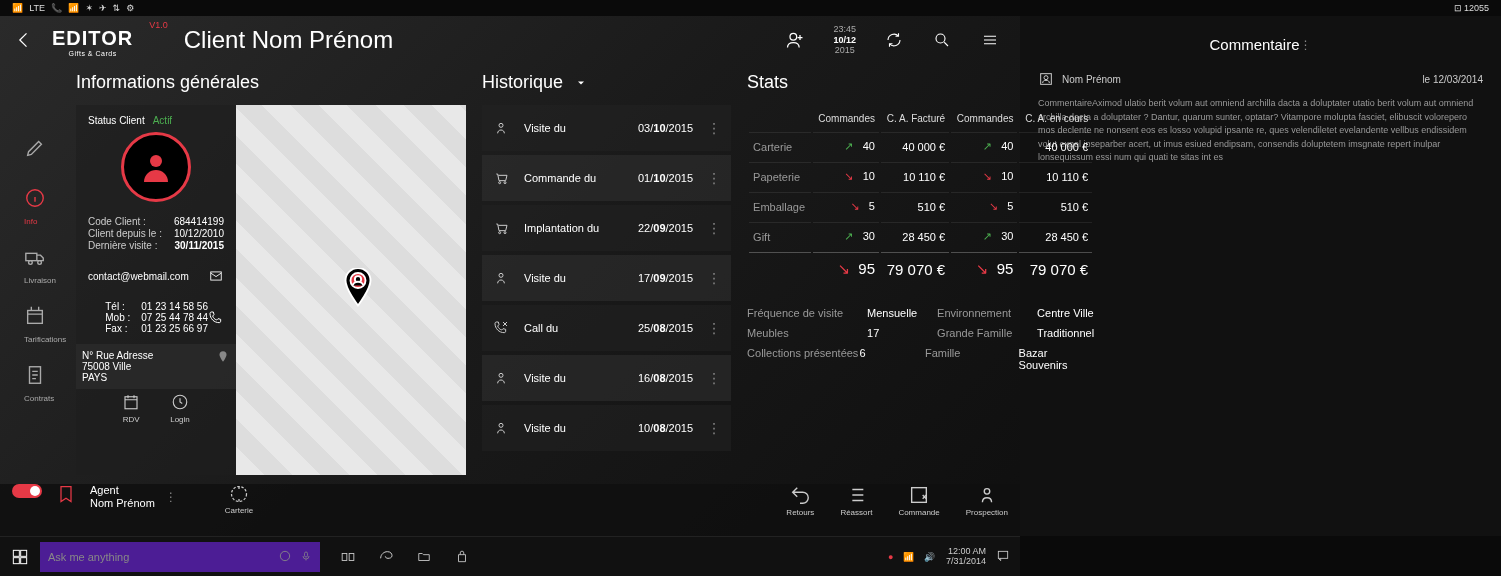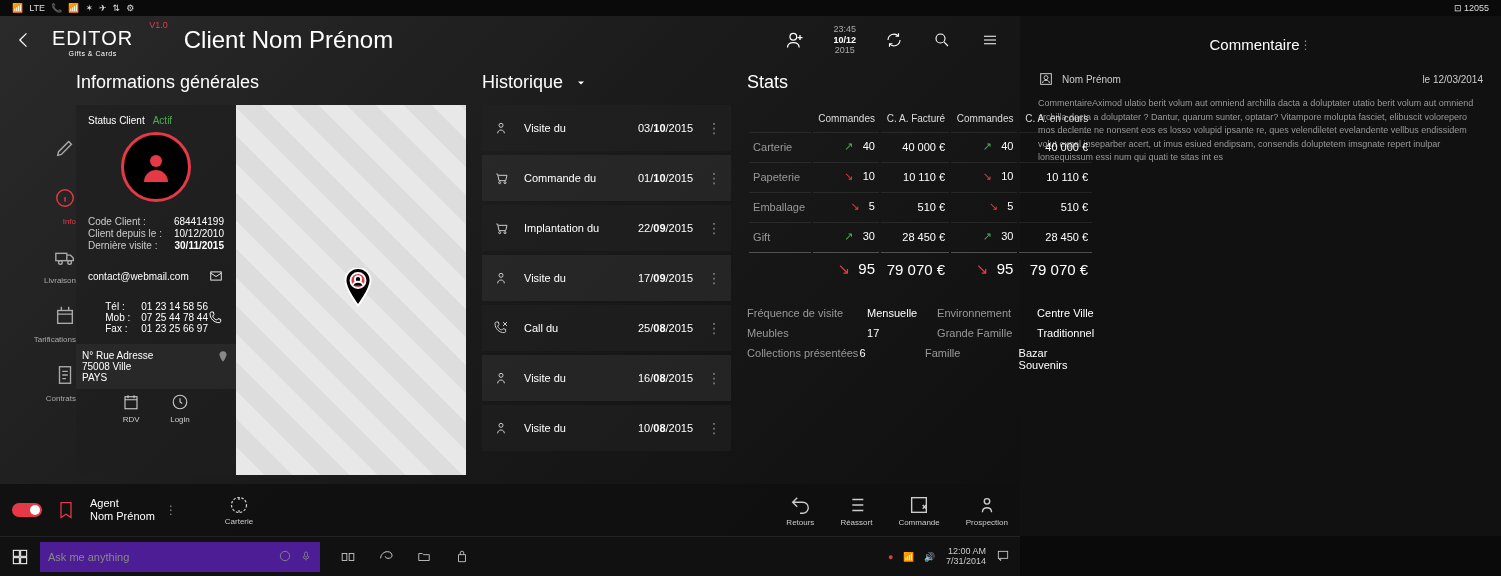--- a/index.html
+++ b/index.html
@@ -3,37 +3,37 @@
 <meta charset="utf-8">
 <style>
 *{box-sizing:border-box;margin:0;padding:0;font-family:"Segoe UI",Arial,sans-serif}
 body{background:#0a0a0a;color:#fff;width:1501px;height:576px;overflow:hidden;font-size:12px}
 .statusbar{height:16px;display:flex;justify-content:space-between;padding:0 12px;font-size:9px;color:#ddd;align-items:center}
 .statusbar .left span{margin-right:6px}
 .app{display:flex;height:520px}
 .main{width:1020px;background:linear-gradient(135deg,#2a2a2a 0%,#1a1a1a 50%,#0f0f0f 100%);position:relative}
 .header{height:48px;display:flex;align-items:center;padding:0 12px;gap:16px}
 .back-arrow{width:24px;height:24px;display:flex;align-items:center;justify-content:center;cursor:pointer}
-.logo{font-size:20px;font-weight:normal;letter-spacing:1px;position:relative;padding-top:4px}
+.logo{font-size:20px;font-weight:bold;letter-spacing:1px;position:relative;padding-top:4px}
 .logo-sub{font-size:7px;font-weight:normal;display:block;text-align:center;letter-spacing:0.5px}
 .version{color:#e63946;font-size:9px;align-self:flex-start;margin-top:4px}
 .title{font-size:24px;font-weight:300;flex:1}
 .header-icons{display:flex;gap:28px;align-items:center;margin-right:8px}
 .hicn{width:20px;height:20px;display:flex;align-items:center;justify-content:center;cursor:pointer}
 .header-date{font-size:9px;text-align:center;line-height:1.2;color:#aaa}
 .header-date .mid{color:#fff;font-weight:bold}
 .cols{display:flex;height:420px;padding:0 24px}
 .col1{width:460px}
 .col2{width:320px;margin-left:16px}
 .col3{flex:1;margin-left:16px}
 .section-title{font-size:18px;font-weight:300;margin:8px 0 12px 52px}
 .section-title2{font-size:18px;font-weight:300;margin:8px 0 12px 0;display:flex;align-items:center;gap:12px}
 .info-body{display:flex;height:370px}
 .sidenav{width:52px;display:flex;flex-direction:column;gap:4px;padding-top:24px}
-.sidenav-item{display:flex;flex-direction:column;align-items:flex-end;gap:8px;padding:8px 0;cursor:pointer;color:#aaa}
+.sidenav-item{display:flex;flex-direction:column;align-items:flex-start;gap:8px;padding:8px 0;cursor:pointer;color:#aaa}
 .sidenav-item.active{color:#e63946}
 .sidenav-item .lbl{font-size:8px}
 .info-card{width:160px;background:rgba(30,30,30,0.6);padding:10px 12px;font-size:10px}
 .status-row{display:flex;gap:8px;margin-bottom:6px}
 .status-val{color:#4caf50}
 .avatar-ring{width:70px;height:70px;border:3px solid #e63946;border-radius:50%;margin:6px auto 14px;display:flex;align-items:center;justify-content:center;background:#000}
 .avatar-ring svg{width:36px;height:36px}
 .info-line{display:flex;justify-content:space-between;margin:1px 0;color:#ccc}
 .info-line .v{color:#fff}
 .email-row{display:flex;justify-content:space-between;align-items:center;margin:14px 0;padding:4px 0}
@@ -59,21 +59,21 @@
 .stats-table th{font-weight:normal;color:#ddd;padding:6px 4px;text-align:right;font-size:10px}
 .stats-table td{padding:7px 4px;text-align:right;border-top:1px solid rgba(255,255,255,0.08)}
 .stats-table td:first-child,.stats-table th:first-child{text-align:left;color:#999}
 .arrow-up{color:#4caf50}
 .arrow-dn{color:#e63946}
 .stats-table tr.total td{font-size:15px;border-top:1px solid rgba(255,255,255,0.25)}
 .stat-kv{display:flex;margin:8px 0;font-size:11px}
 .stat-kv .k{width:120px;color:#999}
 .stat-kv .v{width:70px}
 .stat-kv .k2{width:100px;color:#999}
-.footer{position:absolute;bottom:0;left:0;right:0;height:52px;background:rgba(15,15,15,0.85);display:flex;align-items:center;padding:0 12px;gap:14px}
+.footer{position:absolute;bottom:0;left:0;right:0;height:52px;background:rgba(15,15,15,0.85);display:flex;align-items:flex-start;padding:0 12px;gap:14px}
 .toggle{width:30px;height:14px;background:#e63946;border-radius:8px;position:relative}
 .toggle::after{content:"";position:absolute;right:2px;top:2px;width:10px;height:10px;background:#fff;border-radius:50%}
 .agent-block{display:flex;align-items:center;gap:10px}
 .agent-block .name{font-size:11px;line-height:1.2}
 .footer-spacer{flex:1}
 .footer-actions{display:flex;gap:26px}
 .fa-item{display:flex;flex-direction:column;align-items:center;gap:2px;font-size:8px;color:#ccc;cursor:pointer}
 .right-panel{flex:1;background:#111;padding:20px 18px}
 .rp-head{display:flex;justify-content:center;align-items:center;margin-bottom:18px}
 .rp-title{font-size:15px;font-weight:300}

